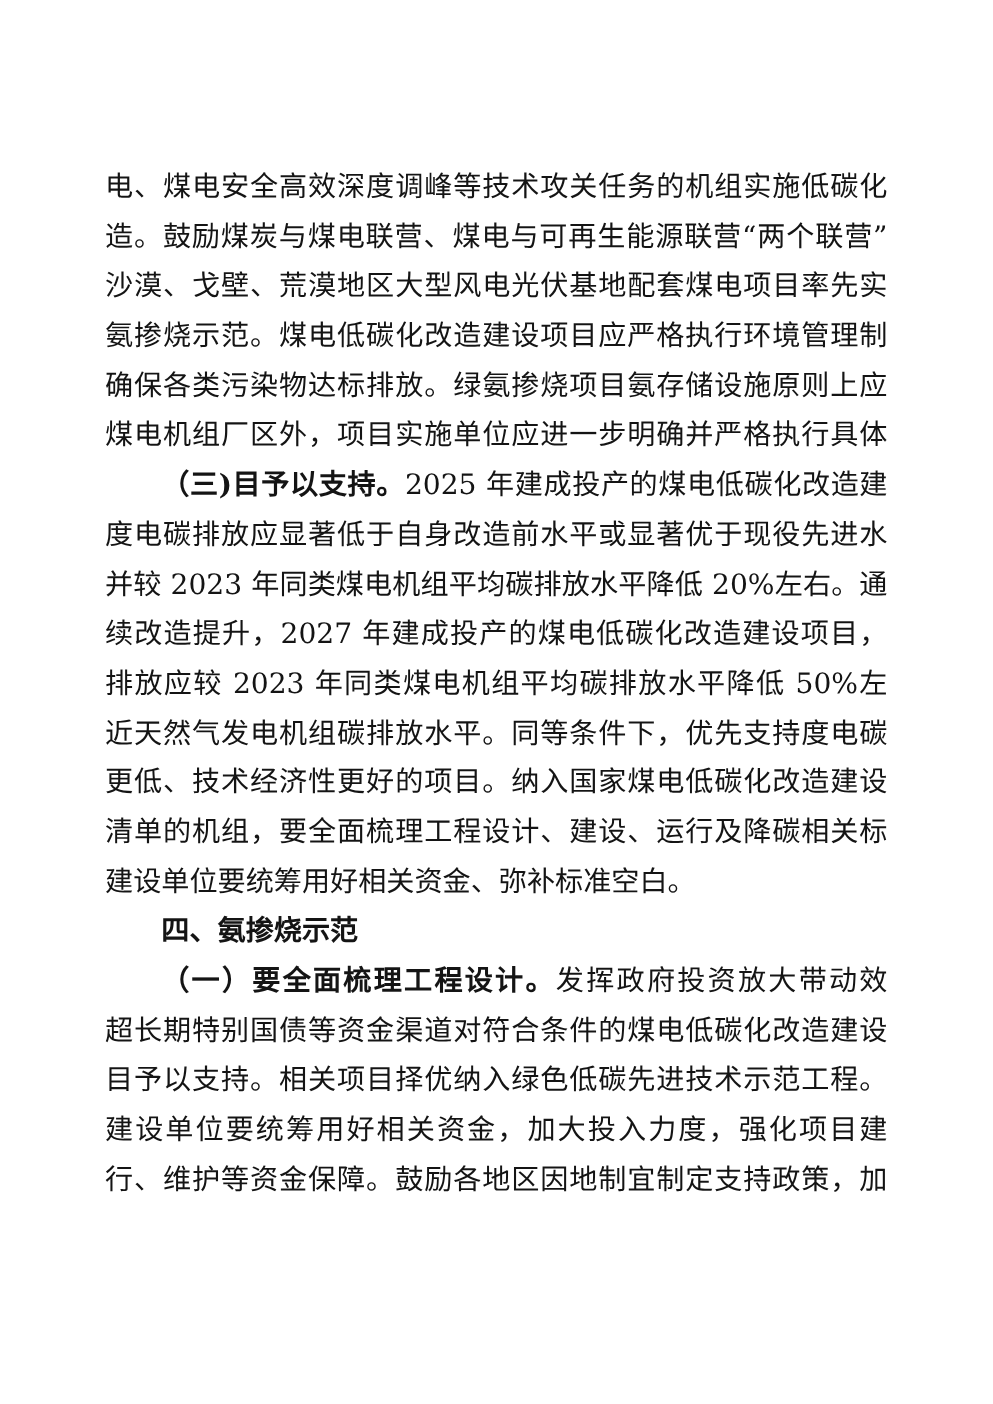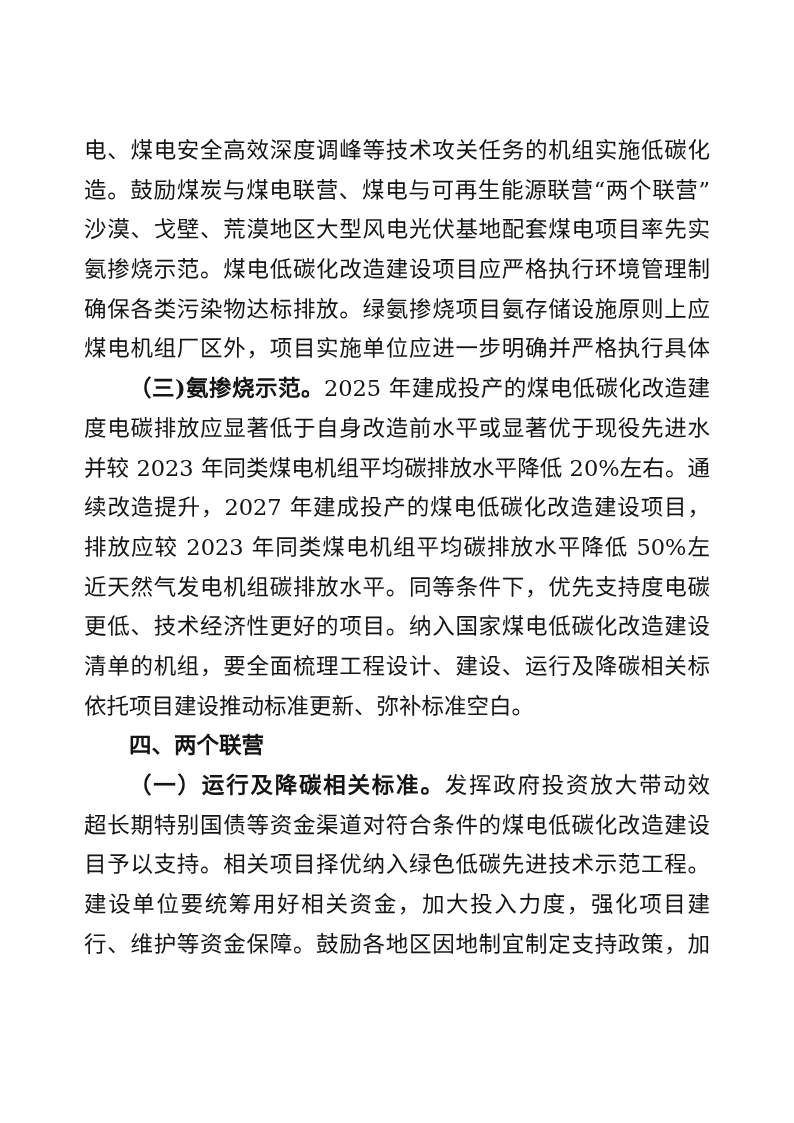--- a/index.html
+++ b/index.html
@@ -52,29 +52,29 @@
 <body>
 
 <div class="page">
   <div class="content">
       <div class="line j"><span>电、煤电安全高效深度调峰等技术攻关任务的机组实施低碳化改</span></div>
       <div class="line j"><span>造。鼓励煤炭与煤电联营、煤电与可再生能源联营“两个联营”和</span></div>
       <div class="line j"><span>沙漠、戈壁、荒漠地区大型风电光伏基地配套煤电项目率先实施绿</span></div>
       <div class="line j"><span>氨掺烧示范。煤电低碳化改造建设项目应严格执行环境管理制度，</span></div>
       <div class="line j"><span>确保各类污染物达标排放。绿氨掺烧项目氨存储设施原则上应建于</span></div>
       <div class="line j"><span>煤电机组厂区外，项目实施单位应进一步明确并严格执行具体管理</span></div>
-      <div class="line j ind"><span class="b">（三)氨掺烧示范。</span><span>2025 年建成投产的煤电低碳化改造建设项目，</span></div>
+      <div class="line j ind"><span class="b">（三)目予以支持。</span><span>2025 年建成投产的煤电低碳化改造建设项目，</span></div>
       <div class="line j"><span>度电碳排放应显著低于自身改造前水平或显著优于现役先进水平，</span></div>
       <div class="line j"><span>并较 2023 年同类煤电机组平均碳排放水平降低 20%左右。通过持</span></div>
       <div class="line j"><span>续改造提升，2027 年建成投产的煤电低碳化改造建设项目，度电碳</span></div>
       <div class="line j"><span>排放应较 2023 年同类煤电机组平均碳排放水平降低 50%左右、接</span></div>
       <div class="line j"><span>近天然气发电机组碳排放水平。同等条件下，优先支持度电碳排放</span></div>
       <div class="line j"><span>更低、技术经济性更好的项目。纳入国家煤电低碳化改造建设项目</span></div>
       <div class="line j"><span>清单的机组，要全面梳理工程设计、建设、运行及降碳相关标准，</span></div>
-      <div class="line"><span>依托项目建设推动标准更新、弥补标准空白。</span></div>
-      <div class="line ind hd"><span class="b">四、两个联营</span></div>
-      <div class="line j ind"><span class="b">（一）运行及降碳相关标准。</span><span>发挥政府投资放大带动效应，利用</span></div>
+      <div class="line"><span>建设单位要统筹用好相关资金、弥补标准空白。</span></div>
+      <div class="line ind hd"><span class="b">四、氨掺烧示范</span></div>
+      <div class="line j ind"><span class="b">（一）要全面梳理工程设计。</span><span>发挥政府投资放大带动效应，利用</span></div>
       <div class="line j"><span>超长期特别国债等资金渠道对符合条件的煤电低碳化改造建设项</span></div>
       <div class="line j"><span>目予以支持。相关项目择优纳入绿色低碳先进技术示范工程。项目</span></div>
       <div class="line j"><span>建设单位要统筹用好相关资金，加大投入力度，强化项目建设、运</span></div>
       <div class="line j"><span>行、维护等资金保障。鼓励各地区因地制宜制定支持政策，加大对</span></div>
     </div>
 </div>
 
 </body></html>

